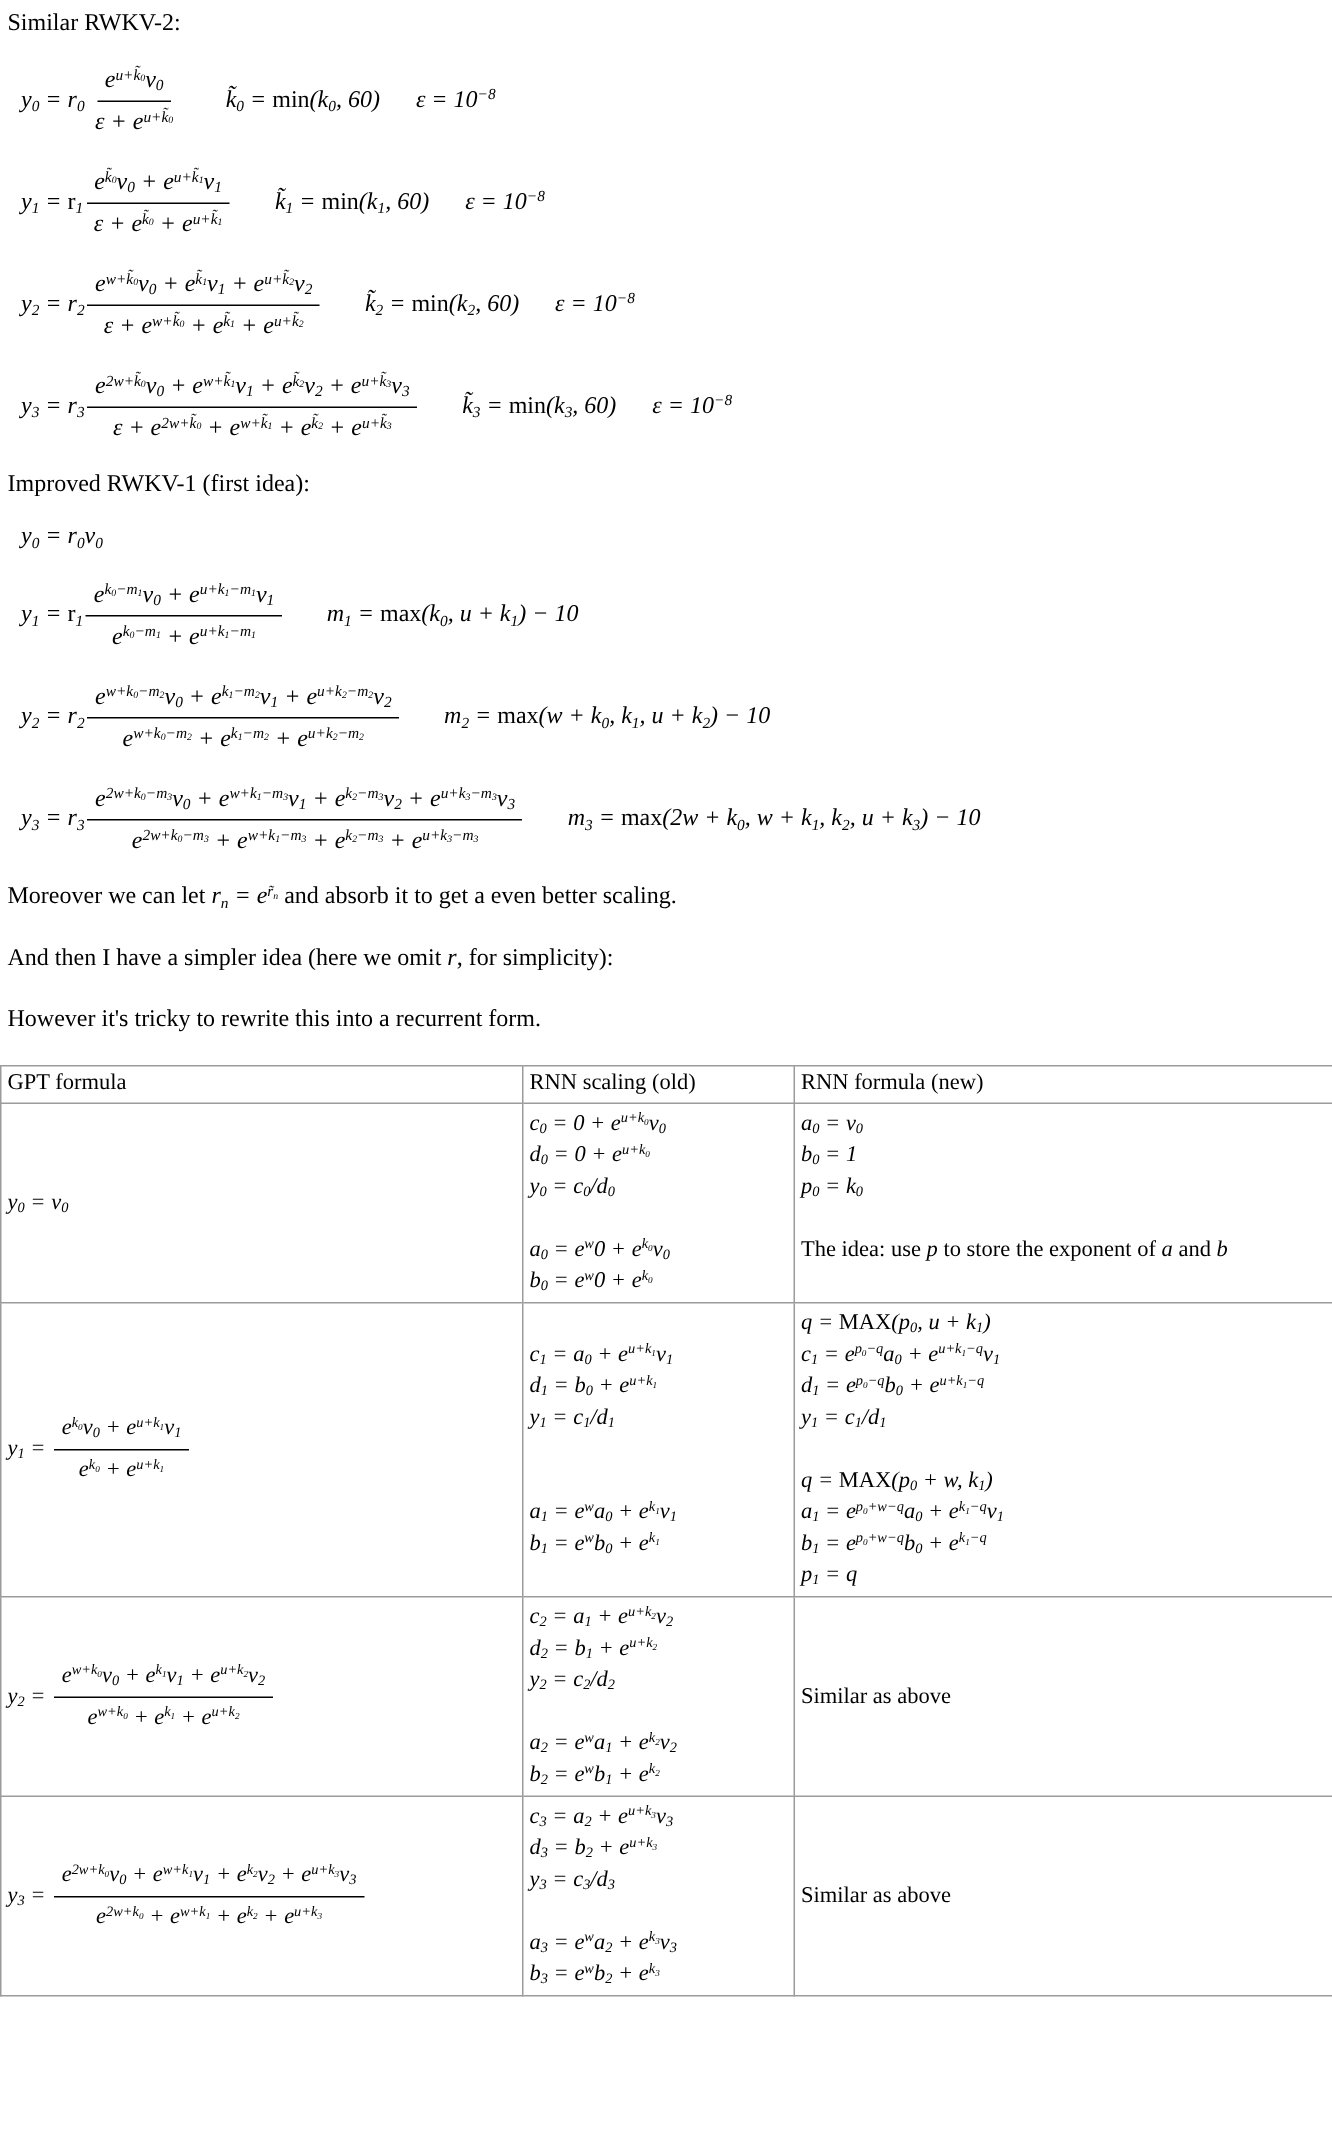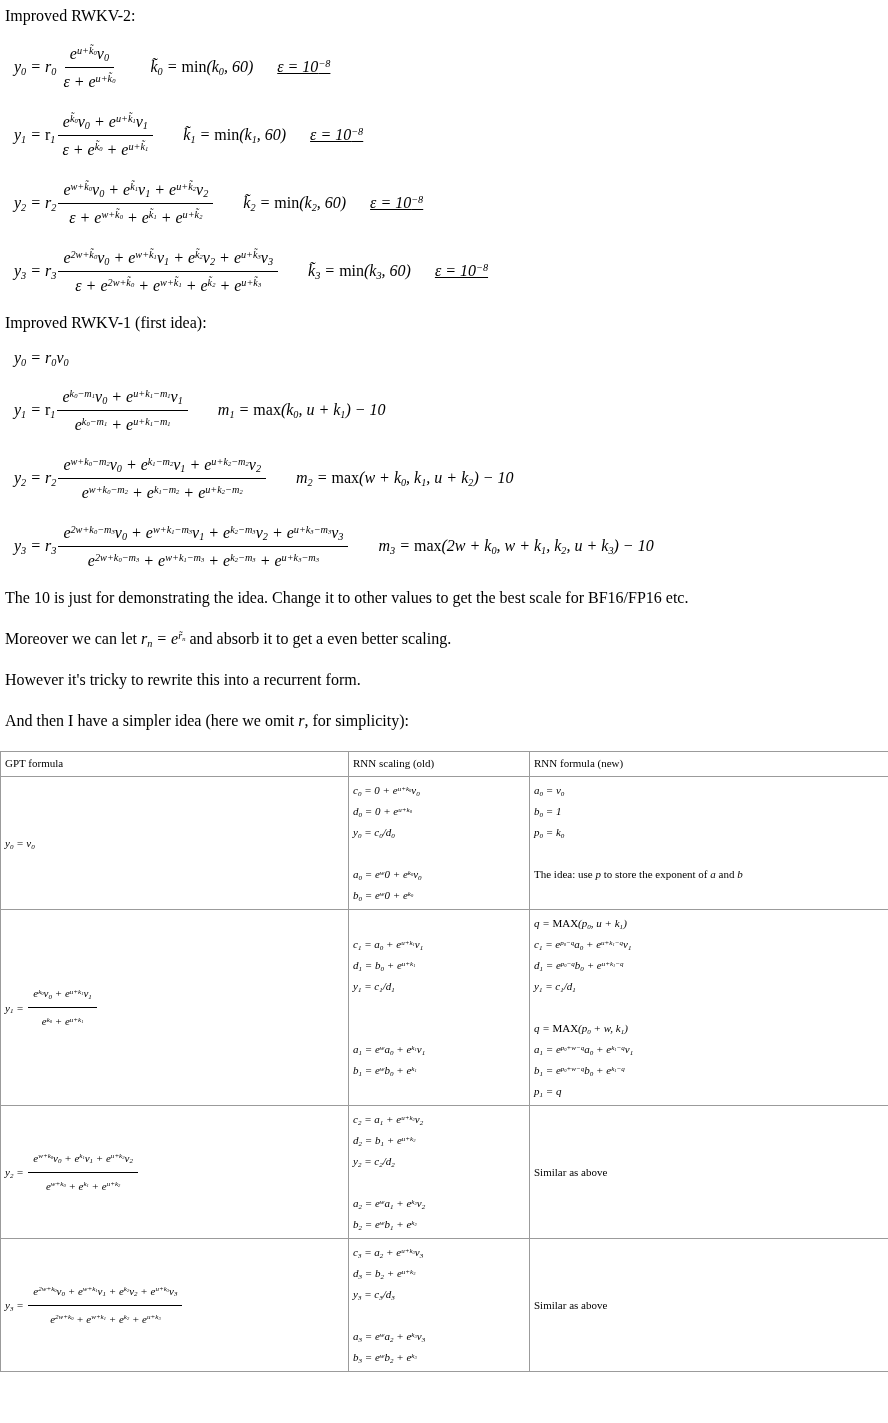--- a/index.html
+++ b/index.html
@@ -14,65 +14,64 @@
   .math { font-style:italic; white-space:pre; }
   .rm   { font-style:normal; }
   sup, sub { font-size:64%; line-height:0; position:relative; vertical-align:baseline; }
   sup { top:-0.48em; }
   sub { top:0.26em; }
 
   .eq { display:flex; align-items:center; min-height:54px;
         margin:0 0 14px 0; padding-left:14px; white-space:pre; }
   .eq.simple { min-height:22px; }
   .chunk { white-space:pre; }
-  .chunk + .chunk { margin-left:24px;text-decoration:underline; }
+  .chunk + .chunk { margin-left:24px; }
   .frac + .chunk  { margin-left:26px;text-align:right; }
 
   .frac { display:inline-flex; flex-direction:column; align-items:center;
           text-align:center; vertical-align:middle; margin:0 4px 0 2px; }
   .frac .num { padding:0 5px 3px 5px; border-bottom:1px solid #000; line-height:21px; }
   .frac .den { padding:3px 5px 0 5px; line-height:21px; }
 
   table.cmp { border-collapse:collapse; width:888px; table-layout:fixed;
-              margin-top:16px; font-size:11px; }
+              margin-top:16px; font-size:15px; }
   .cmp th, .cmp td { border:1px solid #9b9b9b; padding:3px 4px; vertical-align:top;
                      text-align:left; font-weight:normal; overflow:hidden; }
   .cmp th { height:19px; padding:1px 4px 2px 4px; line-height:21px; }
   .cmp td.gpt { vertical-align:middle; }
   .cmp td.vmid { vertical-align:middle; }
   .cmp .eq { margin:0; min-height:0; padding-left:0; }
   .cmp .line { min-height:21px; line-height:21px; white-space:pre; }
   .cmp .frac { margin:0 2px; }
 </style>
 </head>
 <body>
 
 <div class="page">
 
-  <div class="heading">Improved RWKV-2:</div>
+  <div class="heading">Similar RWKV-2:</div>
   <div>
       <div class="eq"><span class="chunk"><span class="math">y<sub>0</sub> = r<sub>0</sub></span></span><span class="frac"><span class="num"><span class="math">e<sup>u+k̃<sub>0</sub></sup>v<sub>0</sub></span></span><span class="den"><span class="math">ε + e<sup>u+k̃<sub>0</sub></sup></span></span></span><span class="chunk"><span class="math">k̃<sub>0</sub> = <span class="rm">min</span>(k<sub>0</sub>, 60)</span></span><span class="chunk"><span class="math">ε = 10<sup>−8</sup></span></span></div>
       <div class="eq"><span class="chunk"><span class="math">y<sub>1</sub> = <span class="rm">r</span><sub>1</sub></span></span><span class="frac"><span class="num"><span class="math">e<sup>k̃<sub>0</sub></sup>v<sub>0</sub> + e<sup>u+k̃<sub>1</sub></sup>v<sub>1</sub></span></span><span class="den"><span class="math">ε + e<sup>k̃<sub>0</sub></sup> + e<sup>u+k̃<sub>1</sub></sup></span></span></span><span class="chunk"><span class="math">k̃<sub>1</sub> = <span class="rm">min</span>(k<sub>1</sub>, 60)</span></span><span class="chunk"><span class="math">ε = 10<sup>−8</sup></span></span></div>
       <div class="eq"><span class="chunk"><span class="math">y<sub>2</sub> = r<sub>2</sub></span></span><span class="frac"><span class="num"><span class="math">e<sup>w+k̃<sub>0</sub></sup>v<sub>0</sub> + e<sup>k̃<sub>1</sub></sup>v<sub>1</sub> + e<sup>u+k̃<sub>2</sub></sup>v<sub>2</sub></span></span><span class="den"><span class="math">ε + e<sup>w+k̃<sub>0</sub></sup> + e<sup>k̃<sub>1</sub></sup> + e<sup>u+k̃<sub>2</sub></sup></span></span></span><span class="chunk"><span class="math">k̃<sub>2</sub> = <span class="rm">min</span>(k<sub>2</sub>, 60)</span></span><span class="chunk"><span class="math">ε = 10<sup>−8</sup></span></span></div>
       <div class="eq"><span class="chunk"><span class="math">y<sub>3</sub> = r<sub>3</sub></span></span><span class="frac"><span class="num"><span class="math">e<sup>2w+k̃<sub>0</sub></sup>v<sub>0</sub> + e<sup>w+k̃<sub>1</sub></sup>v<sub>1</sub> + e<sup>k̃<sub>2</sub></sup>v<sub>2</sub> + e<sup>u+k̃<sub>3</sub></sup>v<sub>3</sub></span></span><span class="den"><span class="math">ε + e<sup>2w+k̃<sub>0</sub></sup> + e<sup>w+k̃<sub>1</sub></sup> + e<sup>k̃<sub>2</sub></sup> + e<sup>u+k̃<sub>3</sub></sup></span></span></span><span class="chunk"><span class="math">k̃<sub>3</sub> = <span class="rm">min</span>(k<sub>3</sub>, 60)</span></span><span class="chunk"><span class="math">ε = 10<sup>−8</sup></span></span></div>
     </div>
 
   <div class="heading">Improved RWKV-1 (first idea):</div>
   <div>
       <div class="eq simple"><span class="chunk"><span class="math">y<sub>0</sub> = r<sub>0</sub>v<sub>0</sub></span></span></div>
       <div class="eq"><span class="chunk"><span class="math">y<sub>1</sub> = <span class="rm">r</span><sub>1</sub></span></span><span class="frac"><span class="num"><span class="math">e<sup>k<sub>0</sub>−m<sub>1</sub></sup>v<sub>0</sub> + e<sup>u+k<sub>1</sub>−m<sub>1</sub></sup>v<sub>1</sub></span></span><span class="den"><span class="math">e<sup>k<sub>0</sub>−m<sub>1</sub></sup> + e<sup>u+k<sub>1</sub>−m<sub>1</sub></sup></span></span></span><span class="chunk"><span class="math">m<sub>1</sub> = <span class="rm">max</span>(k<sub>0</sub>, u + k<sub>1</sub>) − 10</span></span></div>
       <div class="eq"><span class="chunk"><span class="math">y<sub>2</sub> = r<sub>2</sub></span></span><span class="frac"><span class="num"><span class="math">e<sup>w+k<sub>0</sub>−m<sub>2</sub></sup>v<sub>0</sub> + e<sup>k<sub>1</sub>−m<sub>2</sub></sup>v<sub>1</sub> + e<sup>u+k<sub>2</sub>−m<sub>2</sub></sup>v<sub>2</sub></span></span><span class="den"><span class="math">e<sup>w+k<sub>0</sub>−m<sub>2</sub></sup> + e<sup>k<sub>1</sub>−m<sub>2</sub></sup> + e<sup>u+k<sub>2</sub>−m<sub>2</sub></sup></span></span></span><span class="chunk"><span class="math">m<sub>2</sub> = <span class="rm">max</span>(w + k<sub>0</sub>, k<sub>1</sub>, u + k<sub>2</sub>) − 10</span></span></div>
       <div class="eq"><span class="chunk"><span class="math">y<sub>3</sub> = r<sub>3</sub></span></span><span class="frac"><span class="num"><span class="math">e<sup>2w+k<sub>0</sub>−m<sub>3</sub></sup>v<sub>0</sub> + e<sup>w+k<sub>1</sub>−m<sub>3</sub></sup>v<sub>1</sub> + e<sup>k<sub>2</sub>−m<sub>3</sub></sup>v<sub>2</sub> + e<sup>u+k<sub>3</sub>−m<sub>3</sub></sup>v<sub>3</sub></span></span><span class="den"><span class="math">e<sup>2w+k<sub>0</sub>−m<sub>3</sub></sup> + e<sup>w+k<sub>1</sub>−m<sub>3</sub></sup> + e<sup>k<sub>2</sub>−m<sub>3</sub></sup> + e<sup>u+k<sub>3</sub>−m<sub>3</sub></sup></span></span></span><span class="chunk"><span class="math">m<sub>3</sub> = <span class="rm">max</span>(2w + k<sub>0</sub>, w + k<sub>1</sub>, k<sub>2</sub>, u + k<sub>3</sub>) − 10</span></span></div>
     </div>
 
   <div>
-      <div class="note">The 10 is just for demonstrating the idea. Change it to other values to get the best scale for BF16/FP16 etc.</div>
       <div class="note">Moreover we can let <span class="math">r<sub>n</sub> = e<sup>r̃<sub>n</sub></sup></span> and absorb it to get a even better scaling.</div>
+      <div class="note">And then I have a simpler idea (here we omit <span class="math">r</span>, for simplicity):</div>
       <div class="note">However it's tricky to rewrite this into a recurrent form.</div>
-      <div class="note">And then I have a simpler idea (here we omit <span class="math">r</span>, for simplicity):</div>
     </div>
 
   <table class="cmp">
     <colgroup>
       <col style="width:348px">
         <col style="width:181px">
         <col style="width:359px">
     </colgroup>
     <thead>
       <tr>

